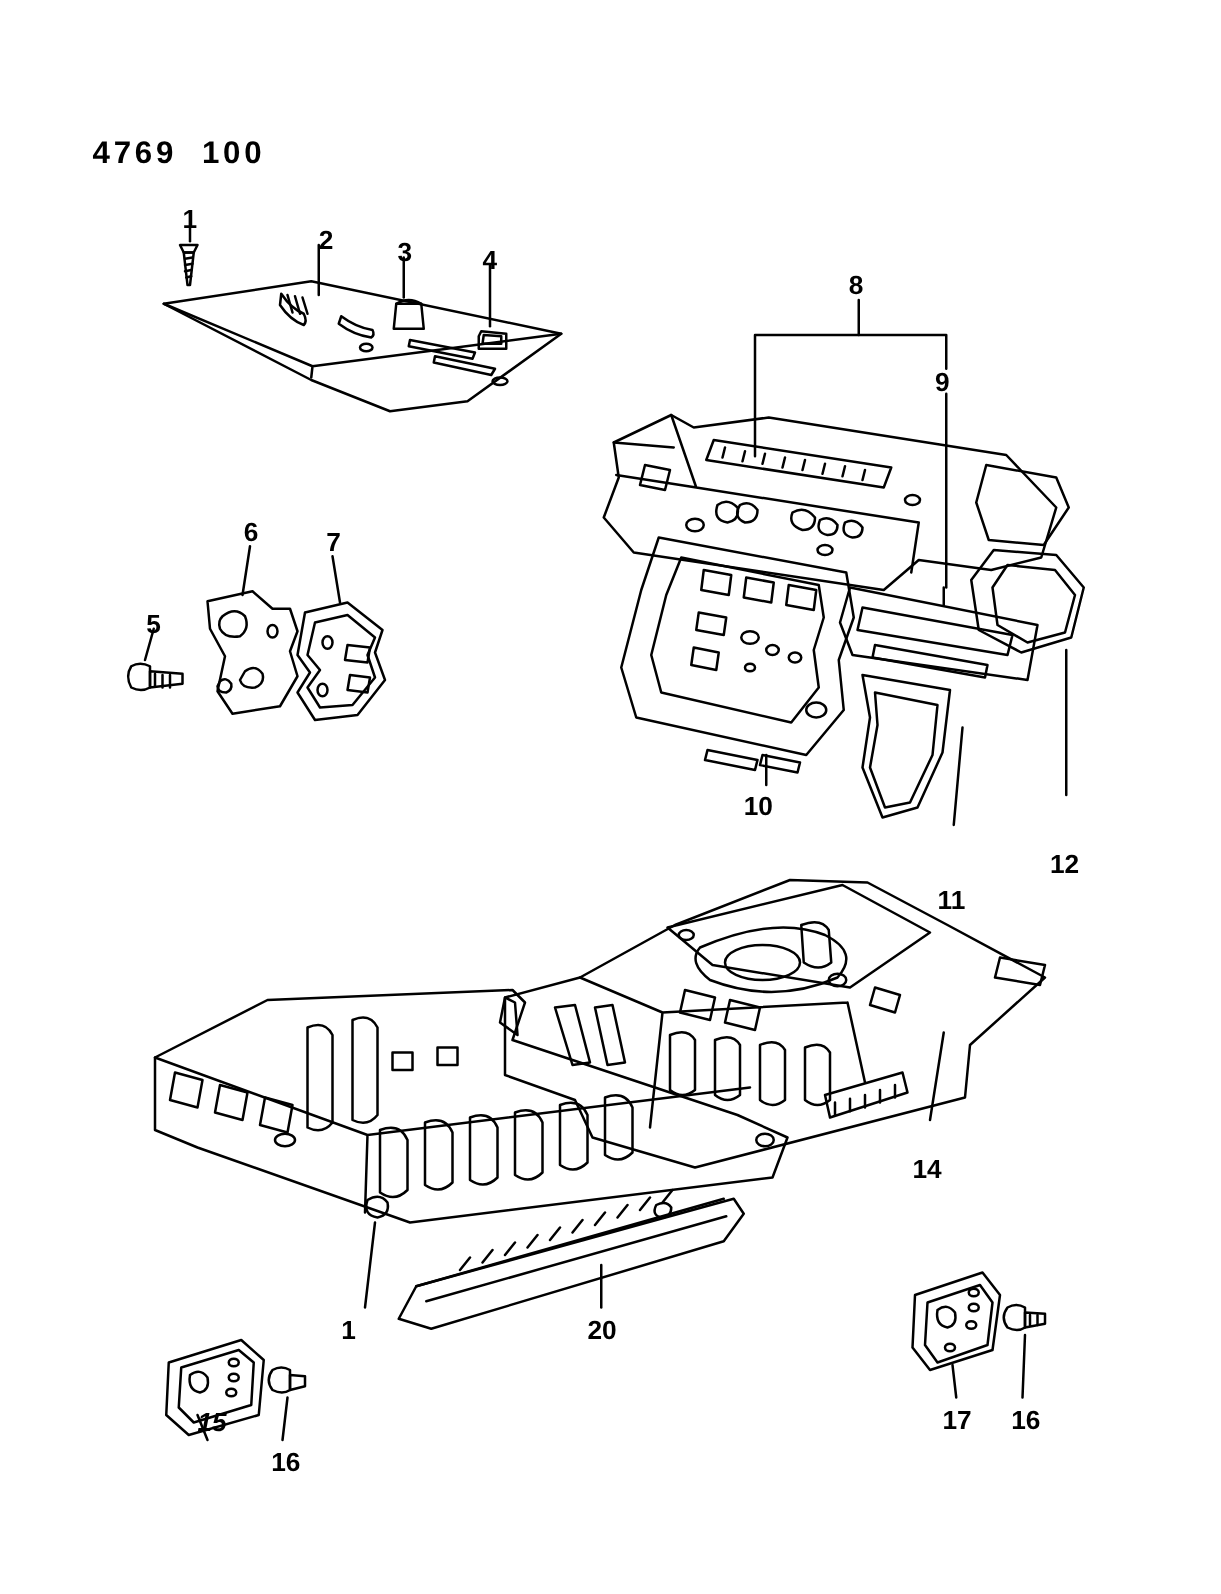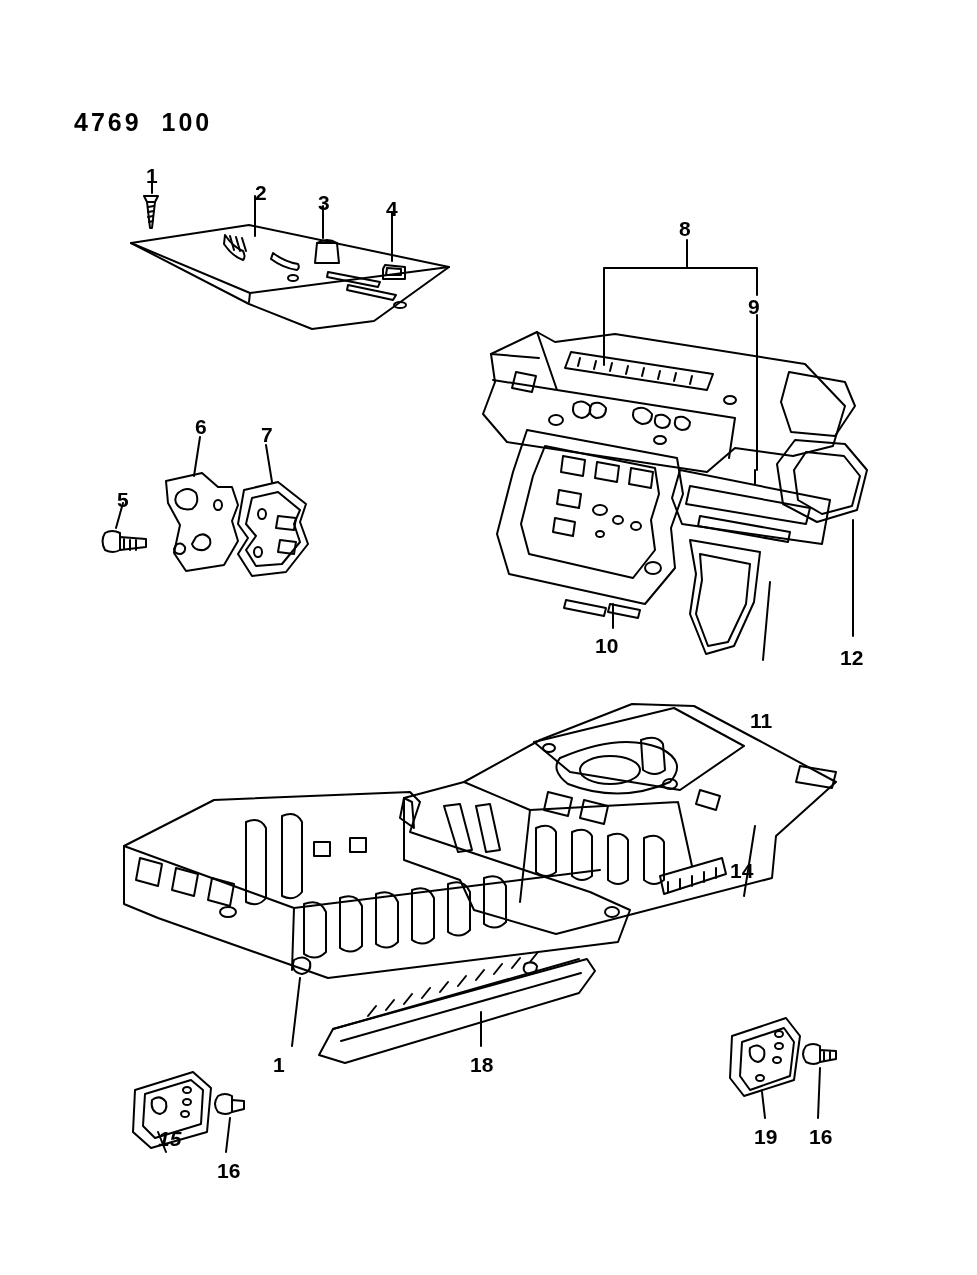--- a/index.html
+++ b/index.html
@@ -271,22 +271,22 @@
   <div class="callout" style="left:255px; top:182px;">2</div>
   <div class="callout" style="left:318px; top:192px;">3</div>
   <div class="callout" style="left:386px; top:198px;">4</div>
   <div class="callout" style="left:117px; top:489px;">5</div>
   <div class="callout" style="left:195px; top:416px;">6</div>
   <div class="callout" style="left:261px; top:424px;">7</div>
   <div class="callout" style="left:679px; top:218px;">8</div>
   <div class="callout" style="left:748px; top:296px;">9</div>
   <div class="callout" style="left:595px; top:635px;text-align:center;">10</div>
   <div class="callout" style="left:750px; top:670px;margin-top:40px;">11</div>
-  <div class="callout" style="left:840px; top:647px;">12</div>
+  <div class="callout" style="left:840px; top:681px;">12</div>
   <div class="callout" style="left:273px; top:1054px;">1</div>
-  <div class="callout" style="left:730px; top:860px;">14</div>
+  <div class="callout" style="left:730px; top:925px;">14</div>
   <div class="callout" style="left:158px; top:1128px;font-style:italic;">15</div>
   <div class="callout" style="left:217px; top:1160px;">16</div>
-  <div class="callout" style="left:754px; top:1126px;">19</div>
+  <div class="callout" style="left:754px; top:1126px;">17</div>
   <div class="callout" style="left:809px; top:1126px;">16</div>
-  <div class="callout" style="left:470px; top:1054px;">18</div>
+  <div class="callout" style="left:470px; top:1054px;">20</div>
 
 </div>
 
 </body></html>

